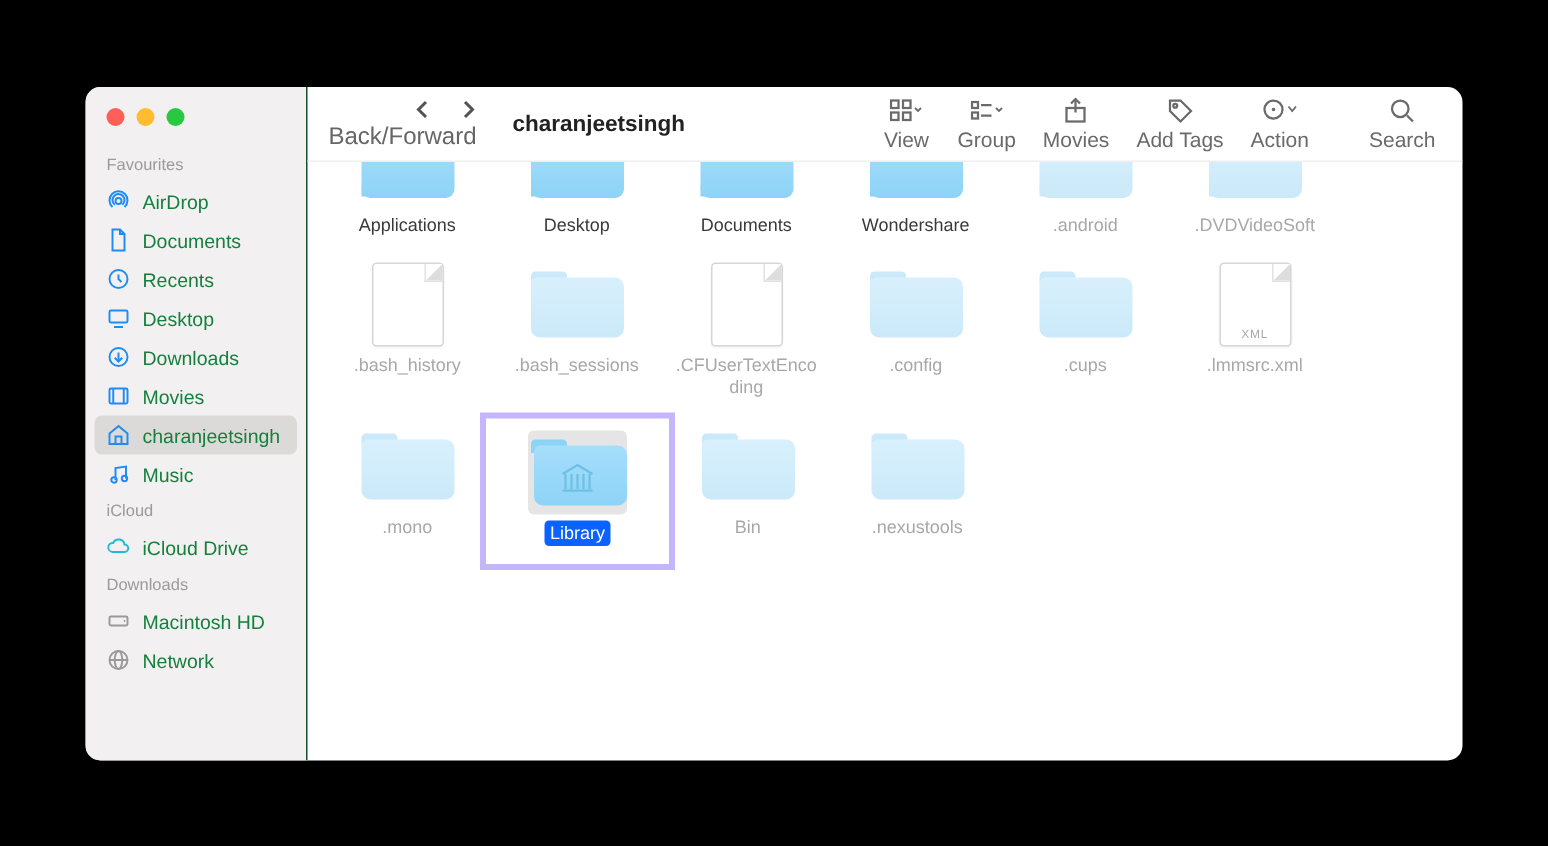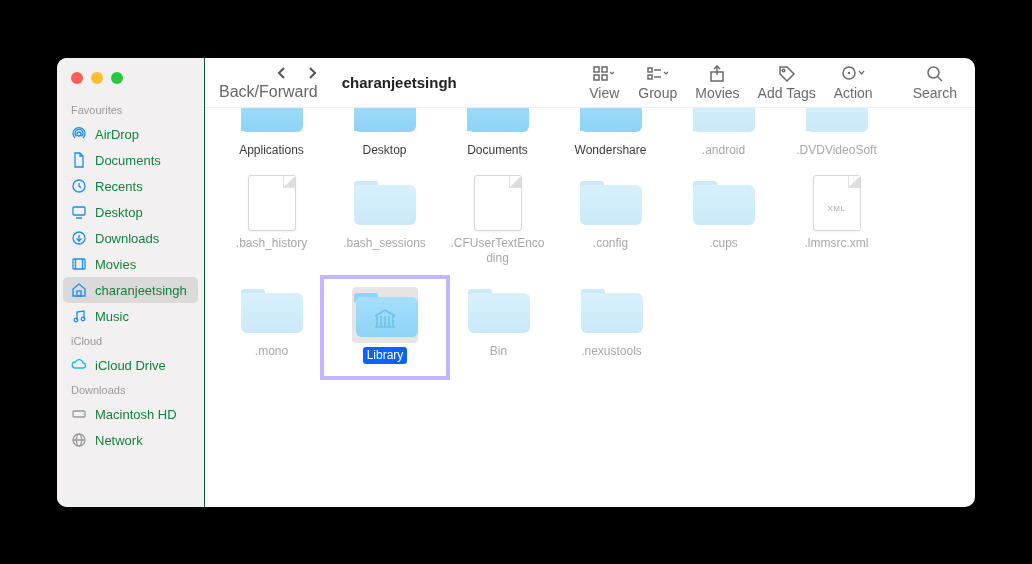--- a/index.html
+++ b/index.html
@@ -33,21 +33,21 @@
 .item.selected .thumb{background:#e5e5e5;padding:4px}
 .item.selected .label{background:#0a62ff;color:#fff}
 .folder{width:62px;height:46px}
 .folder-body{position:absolute;width:62px;height:40px;bottom:6px;border-radius:4px 6px 6px 6px;background:linear-gradient(#a6defb,#8dd3f6)}
 .folder-tab{position:absolute;width:24px;height:9px;top:6px;left:2px;border-radius:3px 3px 0 0;background:#8dd3f6}
 .folder.ghost .folder-body{background:linear-gradient(#d8f0fc,#cbe9f9)}
 .folder.ghost .folder-tab{background:#cbe9f9}
 .folder .inner-icon{position:absolute;inset:0;display:flex;align-items:center;justify-content:center;top:6px}
 .file{width:48px;height:56px;background:#fff;border:1px solid #d6d6d6;border-radius:3px;position:relative;box-shadow:0 1px 2px rgba(0,0,0,.05)}
 .file .corner{position:absolute;top:0;right:0;width:12px;height:12px;background:linear-gradient(135deg,#fff 48%,#ddd 52%);border-left:1px solid #e2e2e2;border-bottom:1px solid #e2e2e2}
-.file .tag{position:absolute;bottom:17px;left:0;right:0;text-align:center;font-size:8px;color:#aaa;letter-spacing:.5px}
+.file .tag{position:absolute;bottom:3px;left:0;right:0;text-align:center;font-size:8px;color:#aaa;letter-spacing:.5px}
 </style>
 </head>
 <body>
 
 <div class="window">
   <div class="sidebar">
     <div class="traffic">
       <div class="dot r"></div>
       <div class="dot y"></div>
       <div class="dot g"></div>

